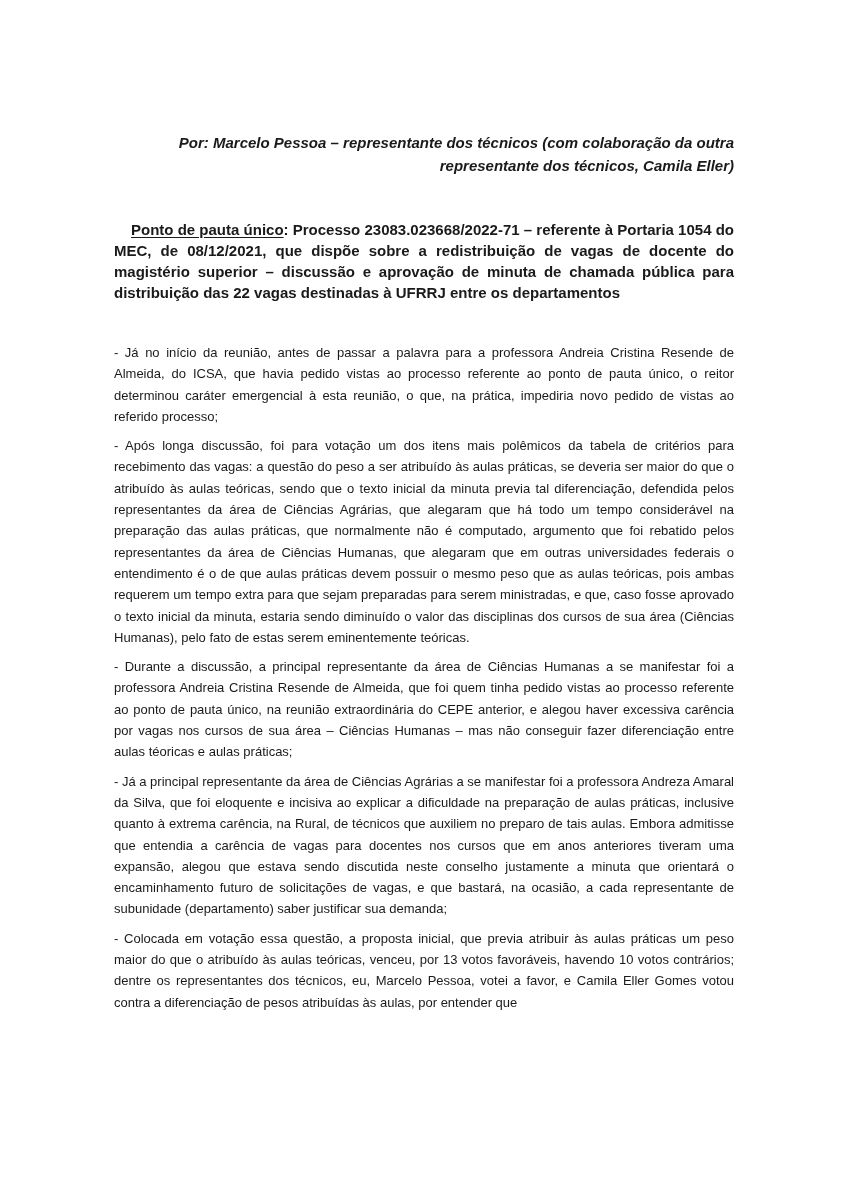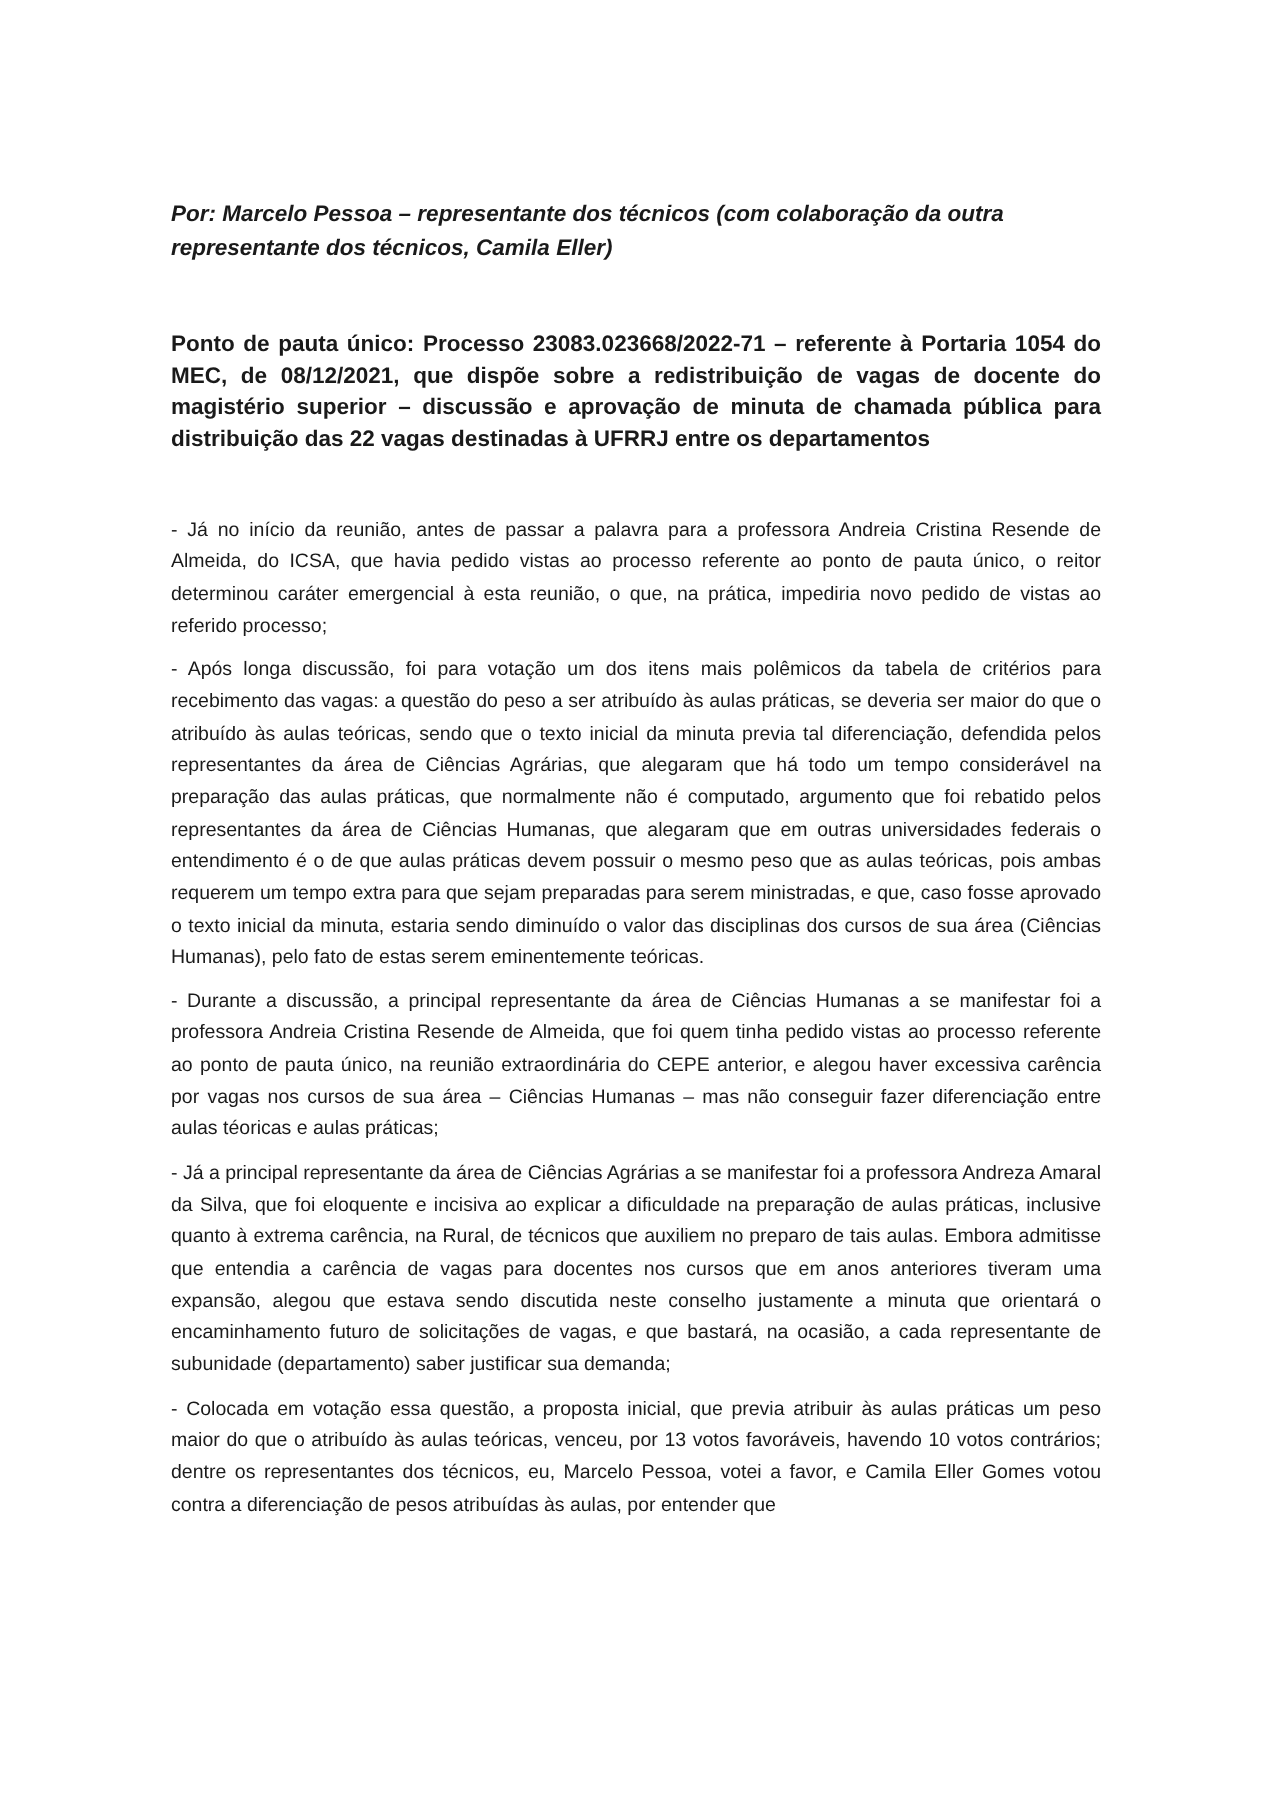--- a/index.html
+++ b/index.html
@@ -26,32 +26,34 @@
     text-decoration: underline;
     text-underline-offset: 3px;
     margin: 0 0 48px 0;
     letter-spacing: 0.1px;
   }
   .byline {
     font-size: 15px;
     font-weight: 700;
     font-style: italic;
     line-height: 23px;
-    text-align: left;
+    text-align: right;
     margin: 0 0 42px 0;
   }
   .agenda {
     font-size: 15px;
     font-weight: 700;
     line-height: 21px;
     text-align: justify;
     margin: 0 0 39px 0;
   }
   .agenda .agenda-label {
+    text-decoration: underline;
     text-underline-offset: 2px;
+    margin-left: 17px;
   }
   .body-para {
     font-size: 13px;
     font-weight: 400;
     line-height: 21.3px;
     text-align: justify;
     margin: 0 0 8px 0;
   }
 </style>
 </head>

